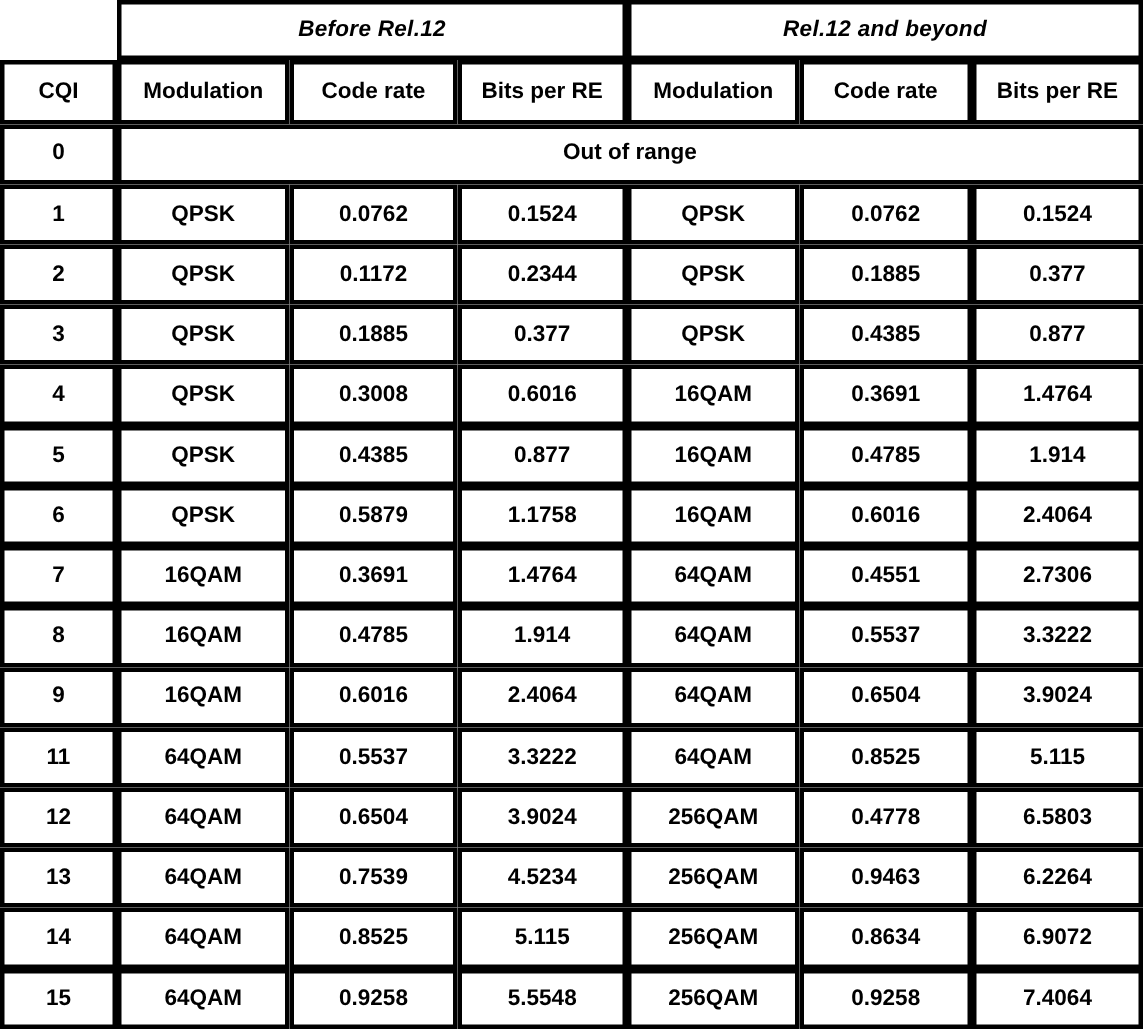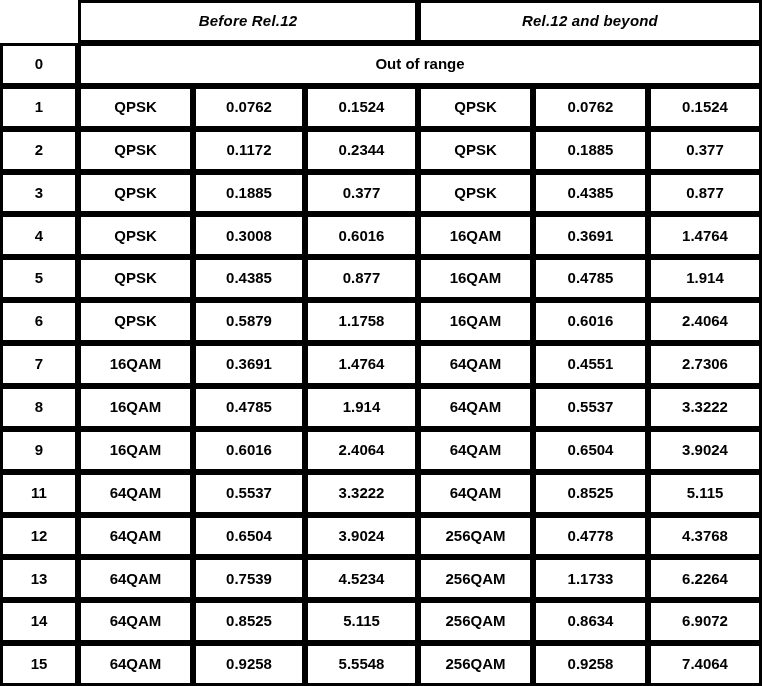--- a/index.html
+++ b/index.html
@@ -118,20 +118,29 @@
       <col style="width:115px">
       <col style="width:115px">
       <col style="width:114px">
     </colgroup>
     <tbody id="table-body">
         <tr style="height: 38px;">
           <td class="corner-blank"></td>
           <td class="group-head fill-plain outer-top half-left-edge" colspan="3">Before Rel.12</td>
           <td class="group-head fill-plain outer-top outer-right half-right-edge" colspan="3">Rel.12 and beyond</td>
         </tr>
+        <tr style="height: 40px;">
+          <td class="col-head fill-plain outer-top outer-left">CQI</td>
+          <td class="col-head fill-plain outer-top">Modulation</td>
+          <td class="col-head fill-plain outer-top">Code rate</td>
+          <td class="col-head fill-plain outer-top half-left-edge">Bits per RE</td>
+          <td class="col-head fill-plain outer-top half-right-edge">Modulation</td>
+          <td class="col-head fill-plain outer-top">Code rate</td>
+          <td class="col-head fill-plain outer-top outer-right">Bits per RE</td>
+        </tr>
         <tr style="height: 38px;">
           <td class="fill-plain outer-left">0</td>
           <td class="out-of-range fill-plain outer-right" colspan="6">Out of range</td>
         </tr>
         <tr style="height: 38px;">
           <td class="fill-plain outer-left">1</td>
           <td class="fill-plain">QPSK</td>
           <td class="fill-plain">0.0762</td>
           <td class="fill-plain half-left-edge">0.1524</td>
           <td class="fill-plain half-right-edge">QPSK</td>
@@ -219,29 +228,29 @@
           <td class="fill-green">0.8525</td>
           <td class="fill-green outer-right">5.115</td>
         </tr>
         <tr style="height: 38px;">
           <td class="fill-green outer-left">12</td>
           <td class="fill-green">64QAM</td>
           <td class="fill-green">0.6504</td>
           <td class="fill-green half-left-edge">3.9024</td>
           <td class="fill-orange half-right-edge">256QAM</td>
           <td class="fill-orange">0.4778</td>
-          <td class="fill-orange outer-right">4.3768</td>
+          <td class="fill-orange outer-right">6.5803</td>
         </tr>
         <tr style="height: 38px;">
           <td class="fill-green outer-left">13</td>
           <td class="fill-green">64QAM</td>
           <td class="fill-green">0.7539</td>
           <td class="fill-green half-left-edge">4.5234</td>
           <td class="fill-orange half-right-edge">256QAM</td>
-          <td class="fill-orange">1.1733</td>
+          <td class="fill-orange">0.9463</td>
           <td class="fill-orange outer-right">6.2264</td>
         </tr>
         <tr style="height: 38px;">
           <td class="fill-green outer-left">14</td>
           <td class="fill-green">64QAM</td>
           <td class="fill-green">0.8525</td>
           <td class="fill-green half-left-edge">5.115</td>
           <td class="fill-orange half-right-edge">256QAM</td>
           <td class="fill-orange">0.8634</td>
           <td class="fill-orange outer-right">6.9072</td>

